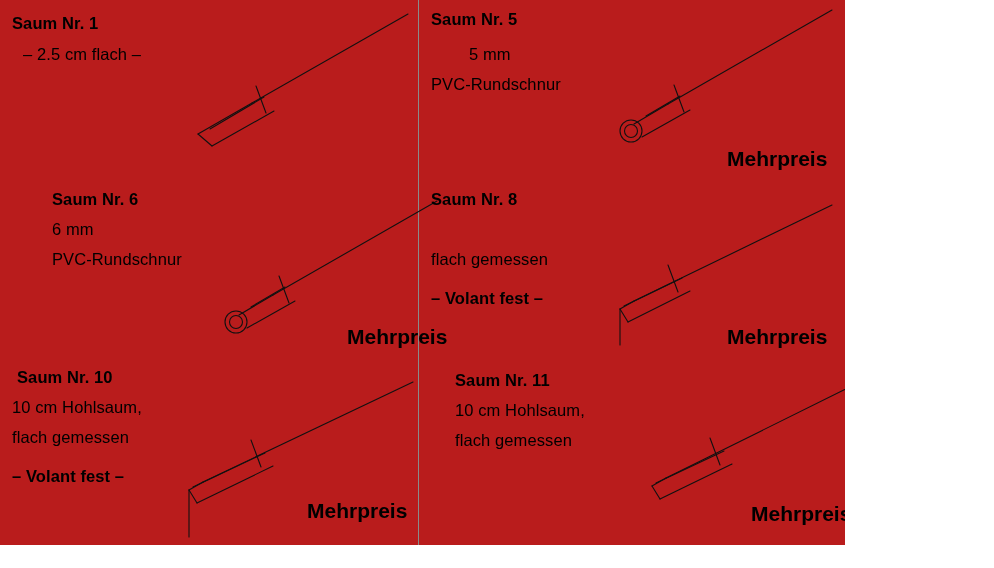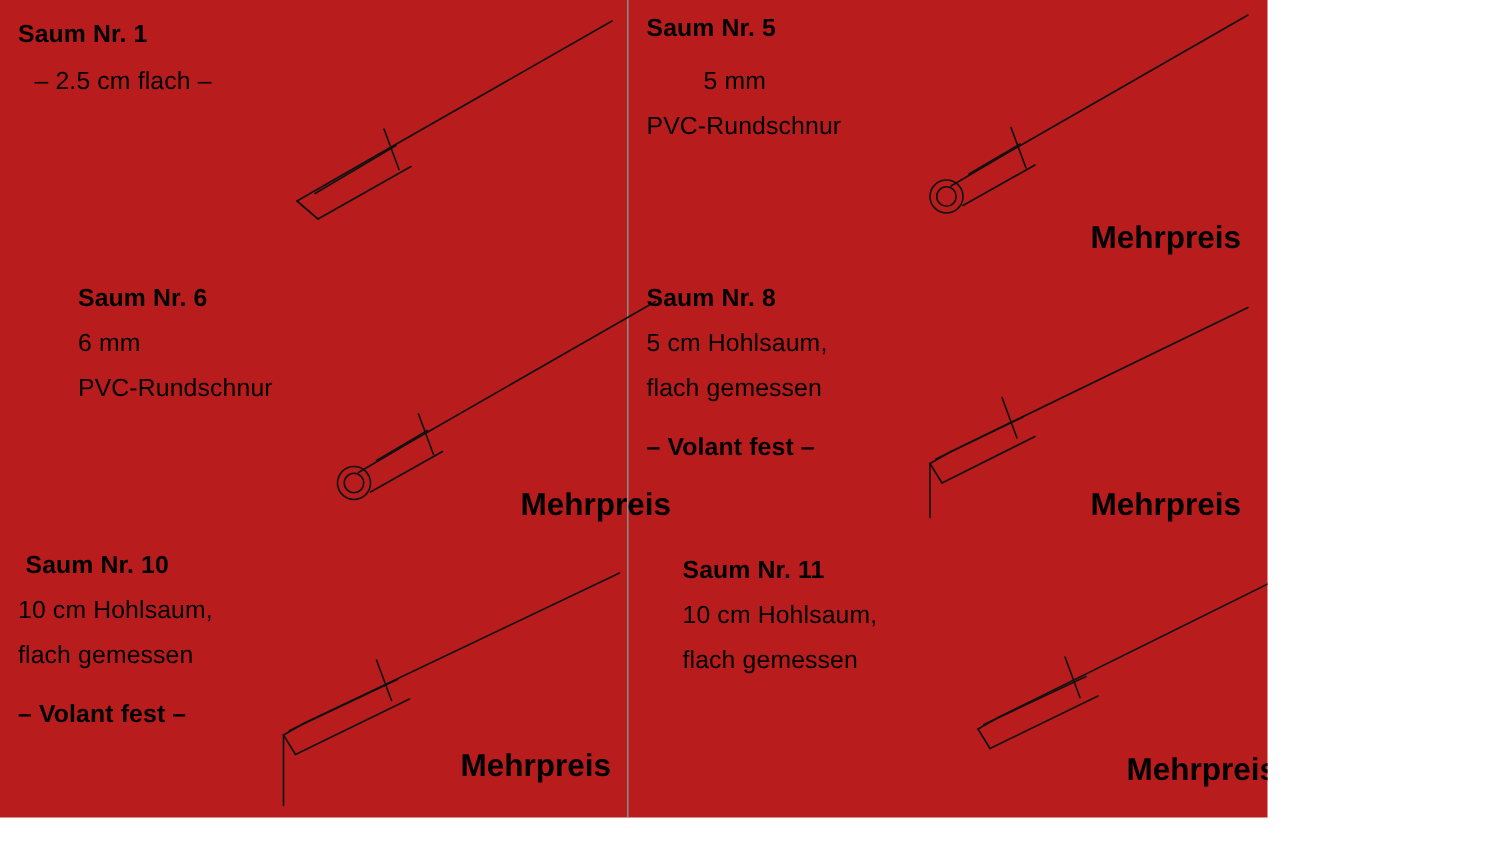--- a/index.html
+++ b/index.html
@@ -116,21 +116,20 @@
         <line x1="80" y1="98" x2="46" y2="118"></line>
         <circle cx="31" cy="133" r="11"></circle>
         <circle cx="31" cy="133" r="6.5"></circle>
         <line x1="74" y1="87" x2="84" y2="114"></line>
       </g>
     </svg>
   </div>
 
   <div class="cell" style="left:419px; top:173px; width:426px; height:181px;">
     <div class="txt bold" style="left:12px; top:17px;">Saum Nr. 8</div>
-    <div class="txt" style="left:12px; top:47px;">5 cm Hohlsaum,</div>
     <div class="txt" style="left:12px; top:77px;">flach gemessen</div>
     <div class="txt bold" style="left:12px; top:116px;">– Volant fest –</div>
     <div class="price" style="left:308px; top:152px;">Mehrpreis</div>
 
     <svg class="art" style="left:175px; top:20px;" width="245" height="155" viewBox="0 0 245 155">
       <g fill="none" stroke="#111111" stroke-width="1.1" stroke-linecap="round">
 
         <line x1="238" y1="12" x2="40" y2="108"></line>
 
         <line x1="40" y1="108" x2="26" y2="116"></line>

